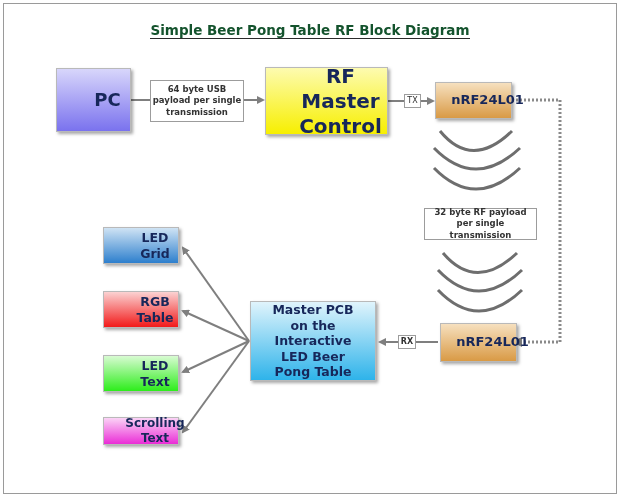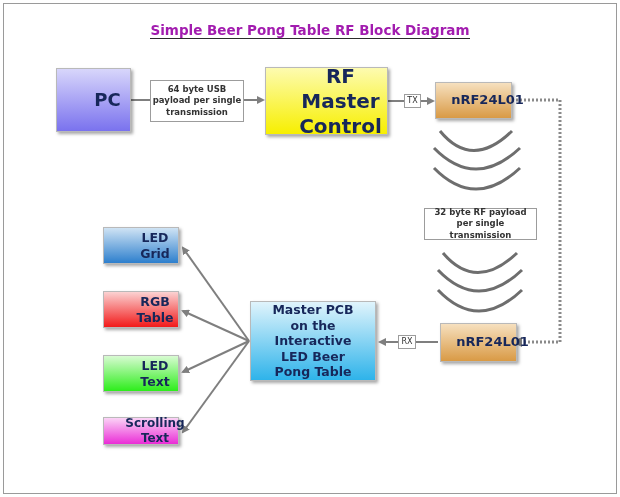--- a/index.html
+++ b/index.html
@@ -1,18 +1,18 @@
 <!DOCTYPE html>
 <html><head>
 <meta charset="utf-8">
 <style>
   html, body { margin:0; padding:0; background:#fff; }
   body { width:620px; height:497px; position:relative; overflow:hidden; font-family:"DejaVu Sans", sans-serif; }
   .frame { position:absolute; left:3px; top:3px; width:612px; height:489px; border:1px solid #9a9a9a; background:#fff; }
-  .title { position:absolute; left:0; width:620px; top:22px; text-align:center; font-weight:bold; font-size:13.5px; color:#a21caf; }
+  .title { position:absolute; left:0; width:620px; top:22px; text-align:center; font-weight:bold; font-size:13.5px; color:#14532d; }
   .title span { border-bottom:1px solid #2b2b2b; padding-bottom:0; }
   .node { position:absolute; box-sizing:border-box; display:flex; align-items:center; justify-content:center; text-align:center; font-weight:bold; color:#17275a; border:1px solid #b9b9b9; box-shadow:2px 2px 3px rgba(0,0,0,0.35); line-height:1.25;padding-left:28px; }
   .lbl { position:absolute; box-sizing:border-box; background:#fff; border:1px solid #9c9c9c; display:flex; align-items:center; justify-content:center; text-align:center; font-weight:bold; color:#333; font-size:8.5px; line-height:1.35; }
   svg.wires { position:absolute; left:0; top:0; }
 </style>
 </head>
 <body>
 
 <div class="frame"></div>
 
@@ -62,21 +62,21 @@
 <div class="node" style="left:265px;top:67px;width:123px;height:68px;font-size:20px;background:linear-gradient(#fdfbb0,#f7ef00);">RF Master Control</div>
 
 <div class="lbl" style="left:404px;top:94px;width:17px;height:14px;font-size:8px;font-weight:normal;">TX</div>
 
 <div class="node" style="left:435px;top:82px;width:77px;height:37px;font-size:13px;background:linear-gradient(#f6e0bf,#d99a45);">nRF24L01</div>
 
 <div class="lbl" style="left:424px;top:208px;width:113px;height:32px;">32 byte RF payload per single transmission</div>
 
 <div class="node" style="left:440px;top:323px;width:77px;height:39px;font-size:13px;background:linear-gradient(#f6e0bf,#d99a45);">nRF24L01</div>
 
-<div class="lbl" style="left:398px;top:335px;width:18px;height:14px;font-size:8px;font-weight:normal;">RX</div>
+<div class="lbl" style="left:398px;top:335px;width:18px;height:14px;font-size:8px;font-weight:bold;">RX</div>
 
 <div class="node" style="left:250px;top:301px;width:126px;height:80px;font-size:12.5px;padding:0 16px;background:linear-gradient(#e0f4fc,#2eb3ea);">Master PCB on the Interactive LED Beer Pong Table</div>
 
 <div class="node" style="left:103px;top:227px;width:76px;height:37px;font-size:12.5px;background:linear-gradient(#cfe3f4,#2d7fcd);">LED Grid</div>
 
 <div class="node" style="left:103px;top:291px;width:76px;height:37px;font-size:12.5px;background:linear-gradient(#fbd2d2,#f21a1a);">RGB Table</div>
 
 <div class="node" style="left:103px;top:355px;width:76px;height:37px;font-size:12.5px;background:linear-gradient(#d8fbd2,#2ded1b);">LED Text</div>
 
 <div class="node" style="left:103px;top:417px;width:76px;height:28px;font-size:12px;background:linear-gradient(#fbd3f6,#ea2dd6);">Scrolling Text</div>

